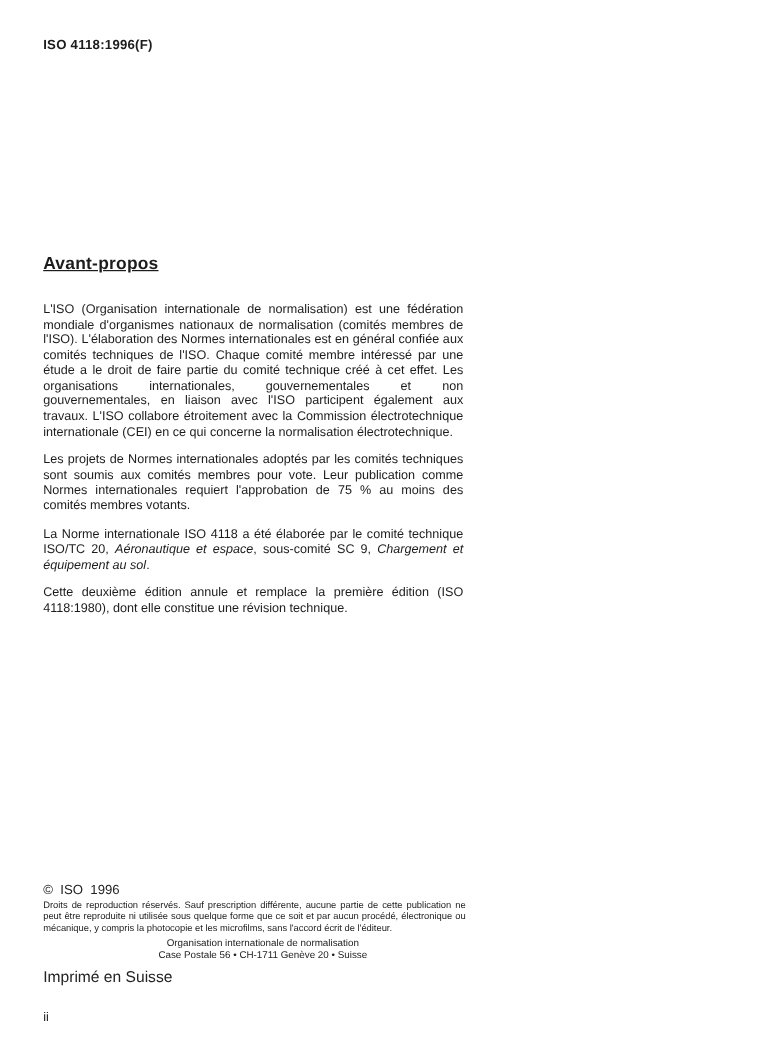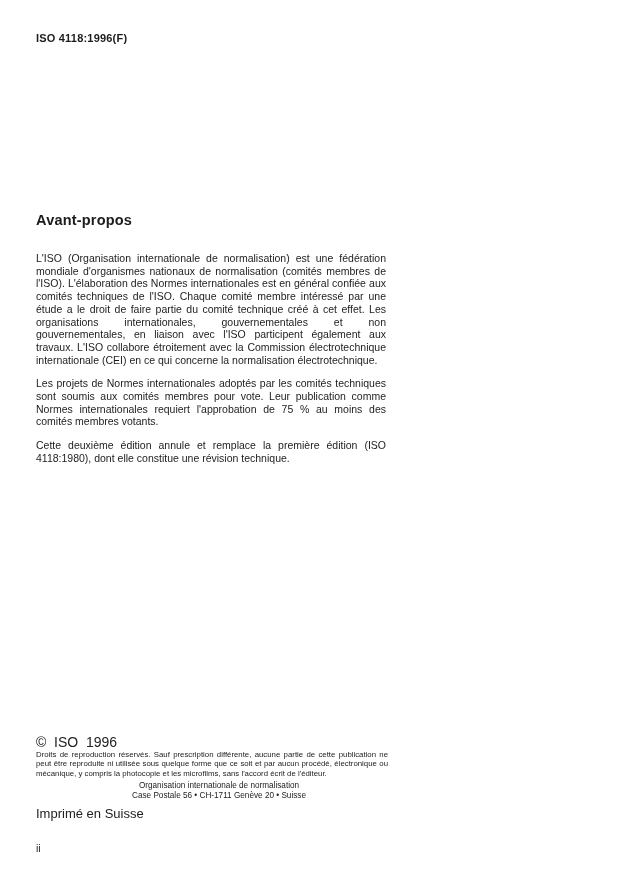--- a/index.html
+++ b/index.html
@@ -28,20 +28,21 @@
     position: absolute;
     top: 212px;
     left: 36px;
     width: 350px;
   }
   .section-title {
     font-size: 14.5px;
     font-weight: bold;
     margin: 0 0 24px 0;
     letter-spacing: 0.2px;
+    text-decoration: underline;
   }
   .content p {
     margin: 0 0 11px 0;
     font-size: 10.5px;
     line-height: 12.7px;
     text-align: justify;
   }
   .content p i {
     font-style: italic;
   }
@@ -50,21 +51,21 @@
     left: 36px;
     top: 738px;
     width: 352px;
     font-size: 7.8px;
     line-height: 9.6px;
     color: #222;
   }
   .copyright-line {
     white-space: pre-wrap;
     margin-bottom: 2px;
-    font-size: 14px;
+    font-size: 11px;
   }
   .rights-text {
     text-align: justify;
     margin-bottom: 3px;
   }
   .publisher-block {
     margin-left: 14px;
     margin-top: 2px;
     text-align: center;
   }
@@ -95,20 +96,21 @@
   <div class="doc-ref">ISO 4118:1996(F)</div>
 
   <div class="content">
 
     <h1 class="section-title">Avant-propos</h1>
 
     <p>L'ISO (Organisation internationale de normalisation) est une fédération mondiale d'organismes nationaux de normalisation (comités membres de l'ISO). L'élaboration des Normes internationales est en général confiée aux comités techniques de l'ISO. Chaque comité membre intéressé par une étude a le droit de faire partie du comité technique créé à cet effet. Les organisations internationales, gouvernementales et non gouvernementales, en liaison avec l'ISO participent également aux travaux. L'ISO collabore étroitement avec la Commission électrotechnique internationale (CEI) en ce qui concerne la normalisation électrotechnique.</p>
 
     <p>Les projets de Normes internationales adoptés par les comités techniques sont soumis aux comités membres pour vote. Leur publication comme Normes internationales requiert l'approbation de 75 % au moins des comités membres votants.</p>
 
+    <p><span>La Norme internationale ISO 4118 a été élaborée par le comité technique ISO/TC 20, </span><i>Aéronautique et espace</i><span>, sous-comité SC 9, </span><i>Chargement et équipement au sol</i><span>.</span></p>
 
     <p>Cette deuxième édition annule et remplace la première édition (ISO 4118:1980), dont elle constitue une révision technique.</p>
 
 
   </div>
 
   <div class="footer">
 
     <div class="copyright-line">©  ISO  1996</div>
 

